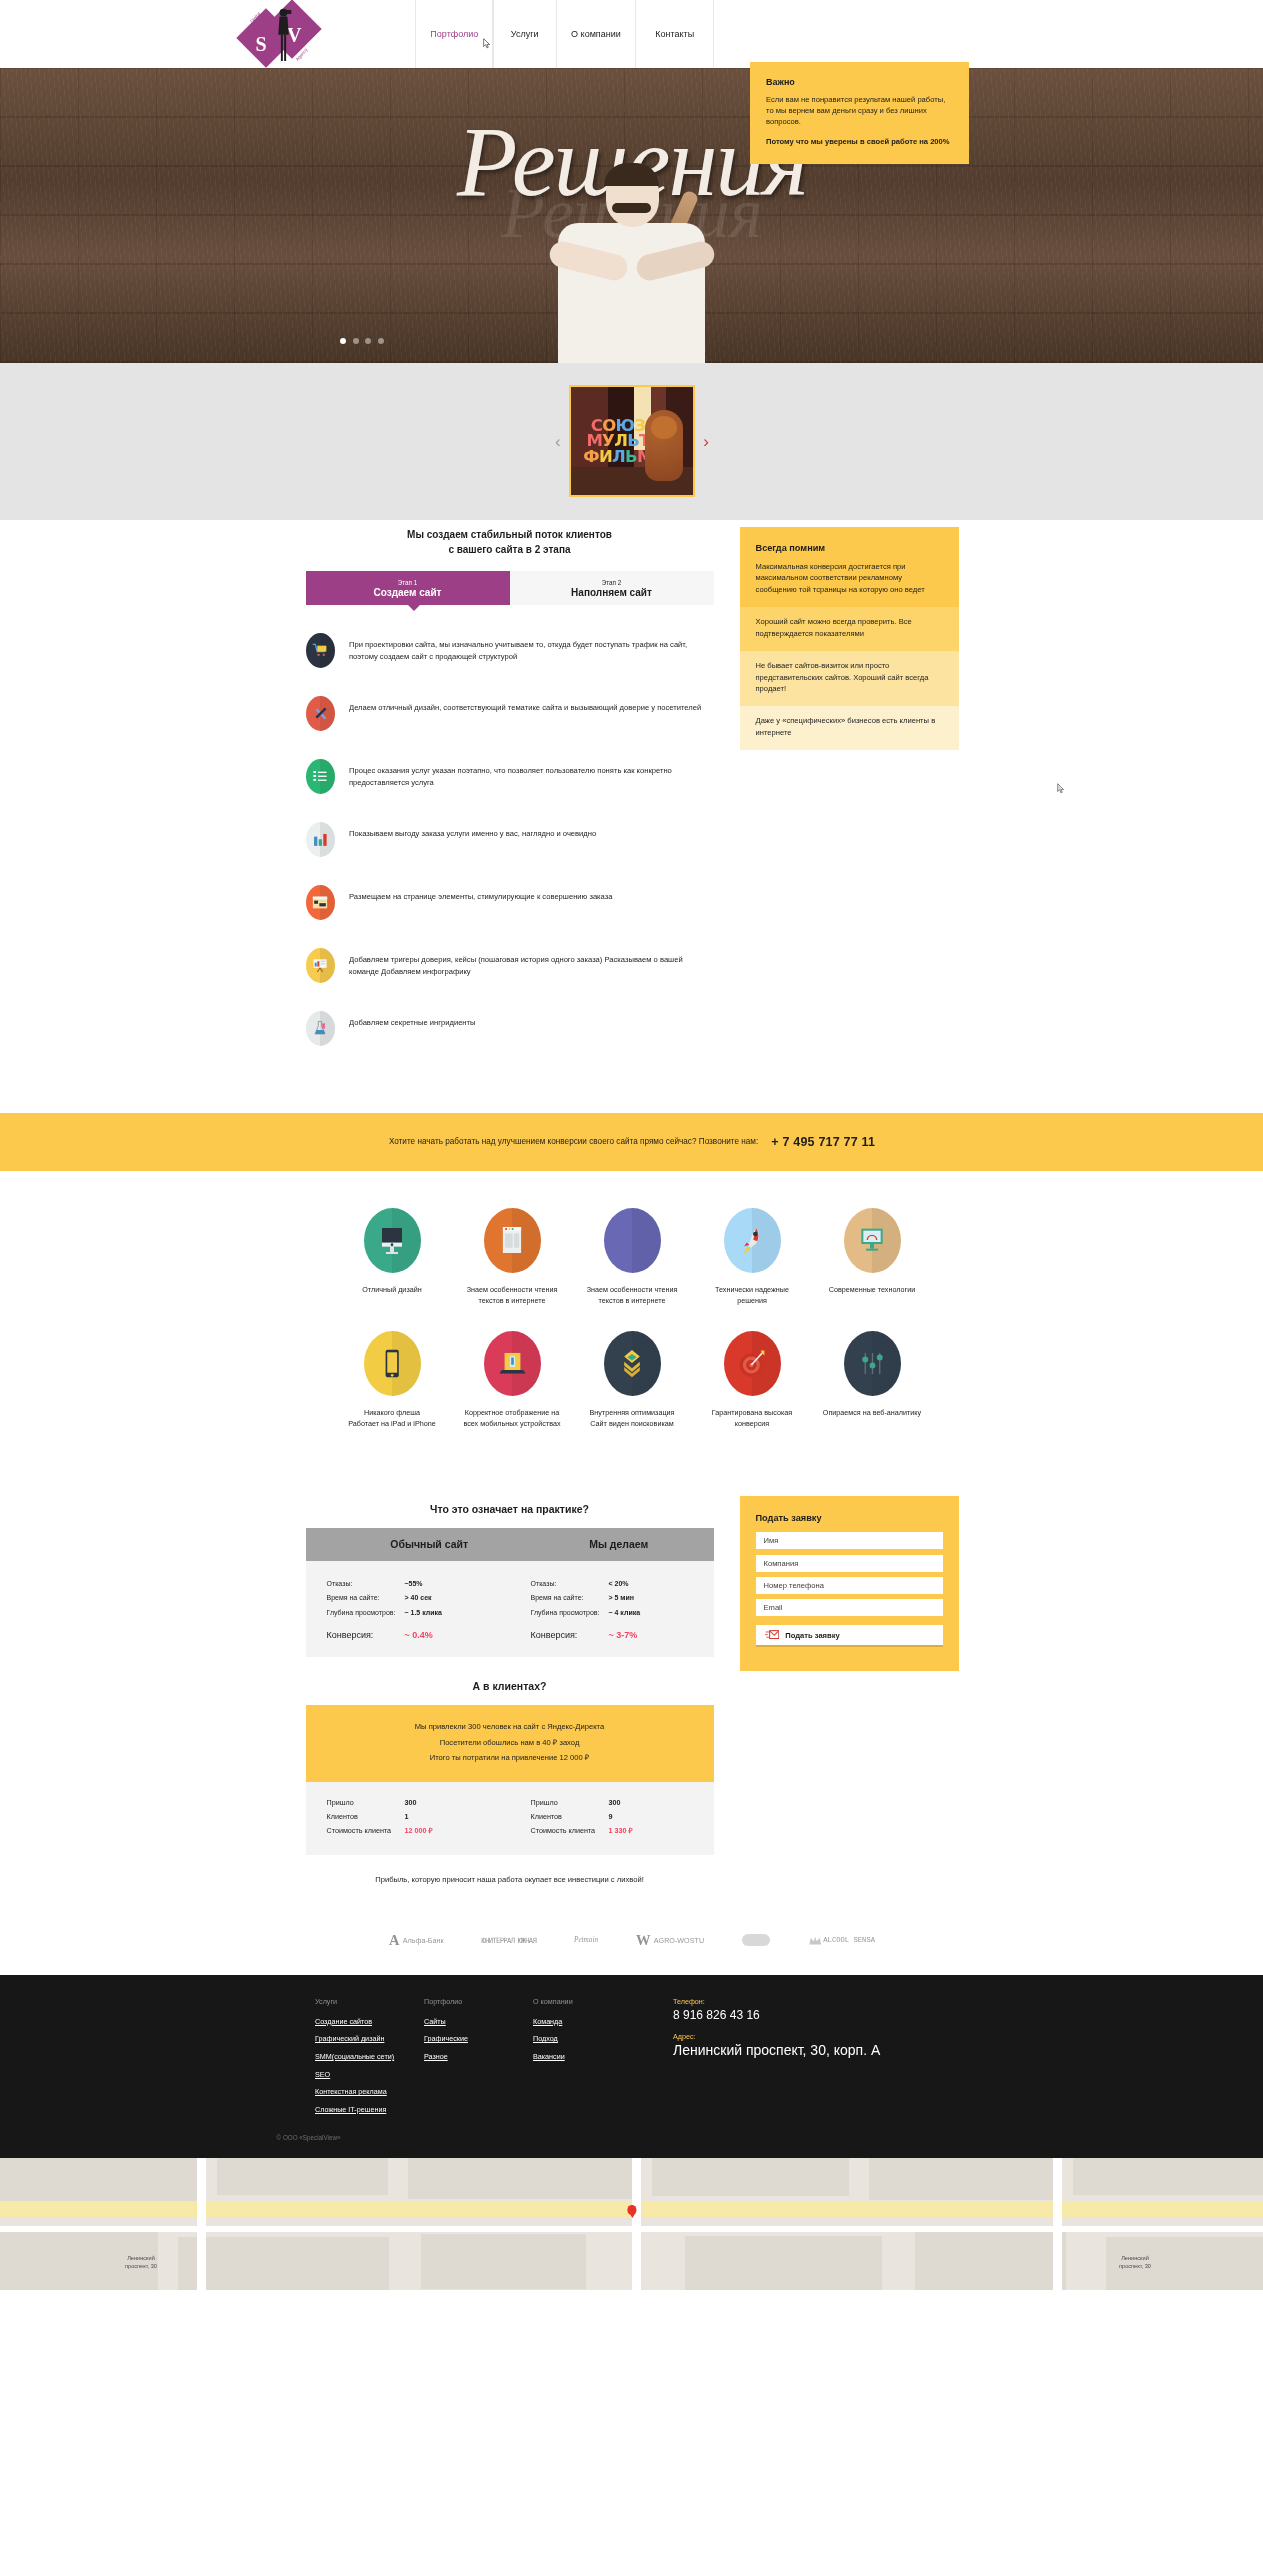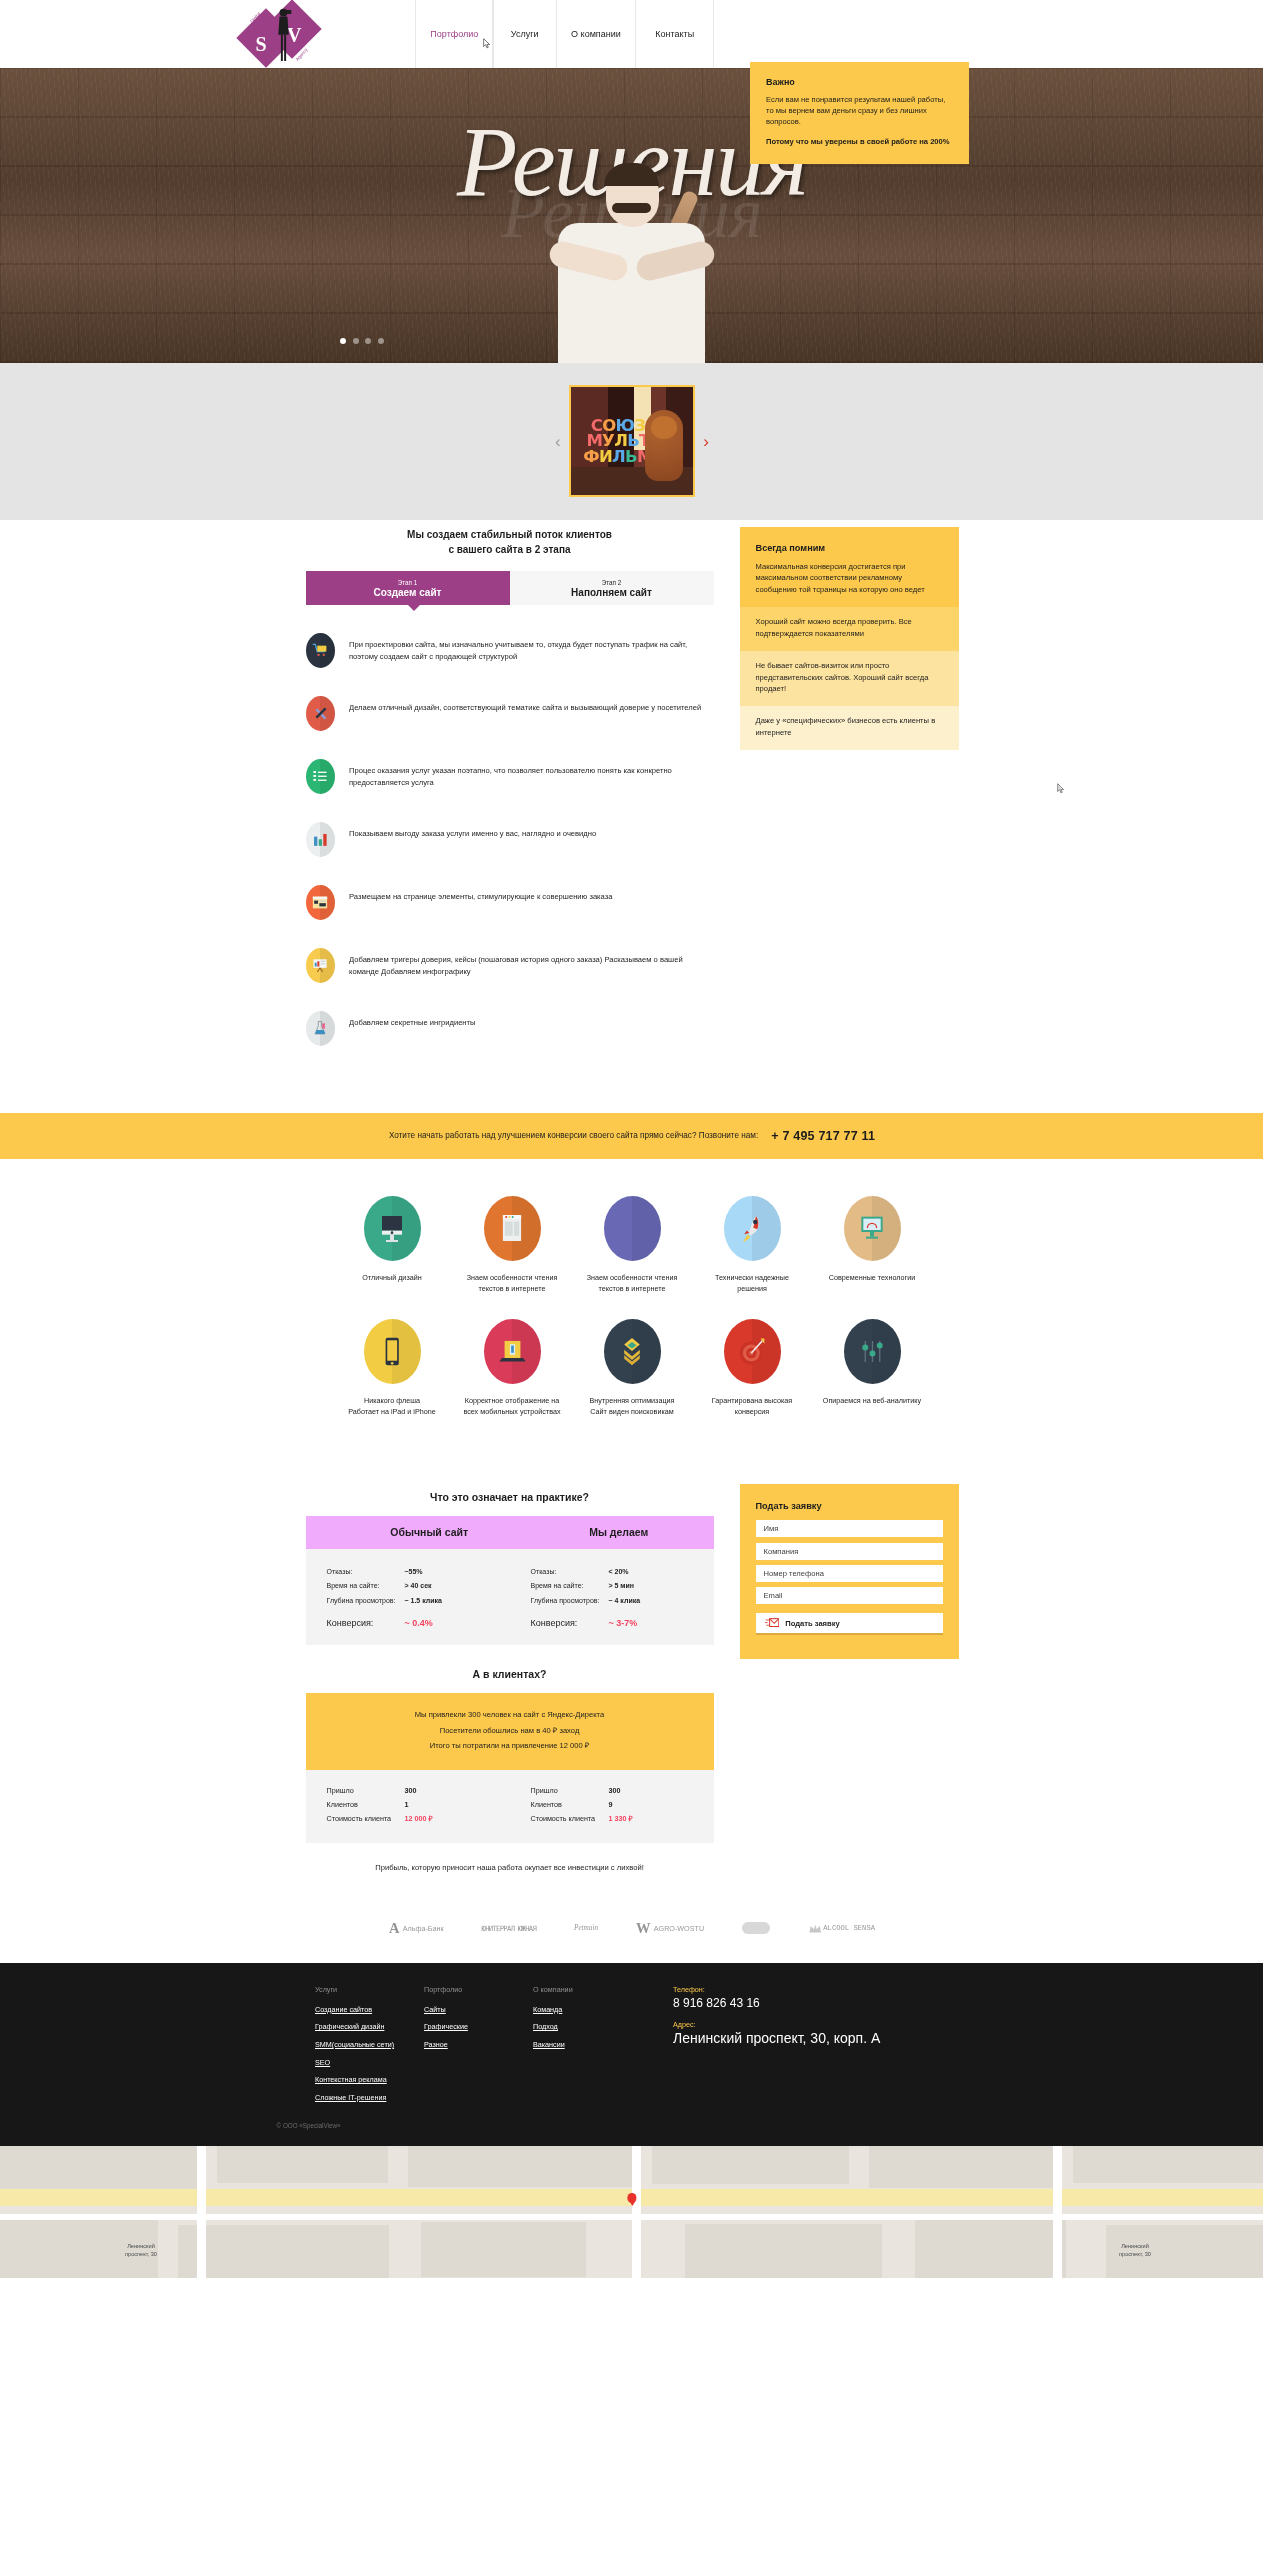--- a/index.html
+++ b/index.html
@@ -120,38 +120,38 @@
   .remember{background:#fcc94c;}
   .remember h4{font-size:9.2px;padding:16px 16px 0;}
   .remember .r{padding:9.2px 16px 12px;font-size:7.6px;line-height:1.5;}
   .remember .r:nth-of-type(1){padding-top:8px;}
   .remember .r.s1{background:#fcc94c}
   .remember .r.s2{background:#fdd469}
   .remember .r.s3{background:#fde3a0}
   .remember .r.s4{background:#fdf0cd}
 
   
-  .cta{background:#fcc94c;height:46px;display:flex;align-items:center;justify-content:center;gap:13px;}
+  .cta{background:#fcc94c;height:58px;display:flex;align-items:center;justify-content:center;gap:13px;}
   .cta .t{font-size:8.2px;}
   .cta .ph{font-size:12.5px;font-weight:bold;letter-spacing:0.2px;}
 
   
   .features{padding:37px 0 28px;}
   .frow{display:flex;justify-content:center;gap:20px;margin-bottom:24px;}
   .fcell{width:100px;text-align:center;}
   .fcell .circ{width:57px;height:65px;border-radius:50%;margin:0 auto 12px;position:relative;overflow:hidden;}
   .fcell .circ:after{content:"";position:absolute;left:50%;top:0;right:0;bottom:0;background:rgba(0,0,0,.06);}
   .fcell .g{position:absolute;inset:0;display:flex;align-items:center;justify-content:center;font-size:22.4px;z-index:3;}
   .fcell .lbl{font-size:7.2px;line-height:1.52;}
 
   
   .practice{display:flex;justify-content:center;gap:26px;padding:14.5px 0 26px;}
   .pl{width:408px;}
   .p-h{text-align:center;font-size:10.5px;font-weight:bold;margin:6.6px 0 13px;}
-  .cmp-head{display:flex;background:#f0abfc;padding-left:29px;}
+  .cmp-head{display:flex;background:#a3a3a3;padding-left:29px;}
   .cmp-head div{flex:1;text-align:center;font-size:10.5px;font-weight:bold;padding:10.5px 0;}
   .cmp-body{display:flex;background:#f3f3f3;padding:16px 0 17px;}
   .cmp-col{flex:1;padding:0 21px;}
   .cmp-col .row{display:flex;font-size:7px;line-height:2.05;}
   .cmp-col .row .k{width:78px;}
   .cmp-col .row .v{font-weight:bold;}
   .cmp-col .conv{display:flex;margin-top:10.5px;align-items:baseline;}
   .cmp-col .conv .k{width:78px;font-size:9px;}
   .cmp-col .conv .v{font-size:9px;font-weight:bold;color:#f4435f;}
 

